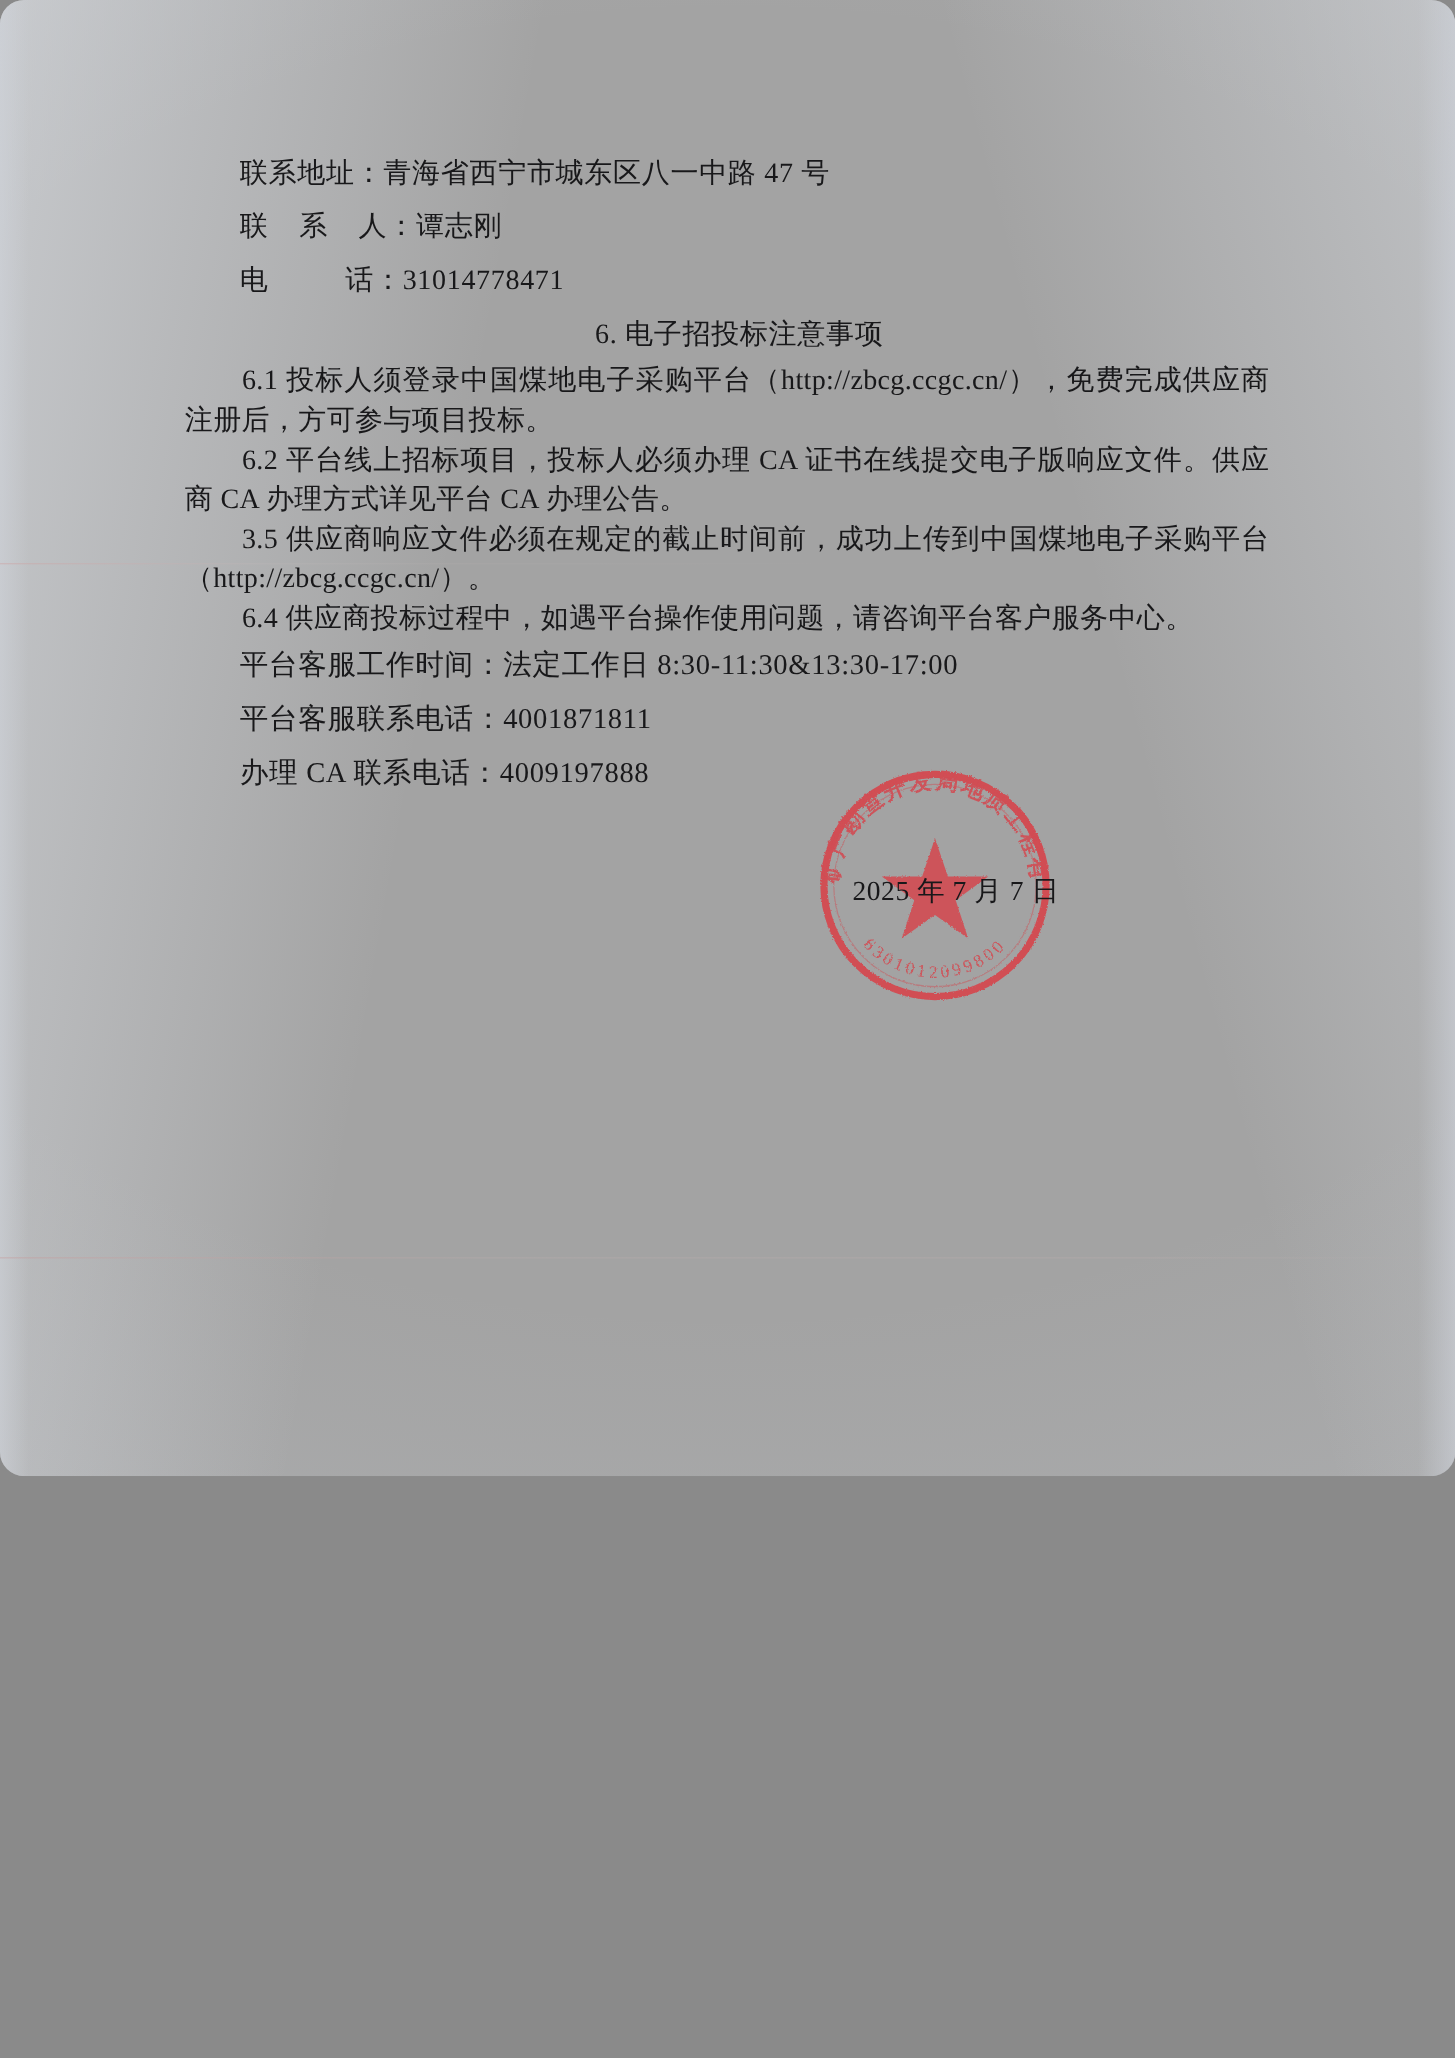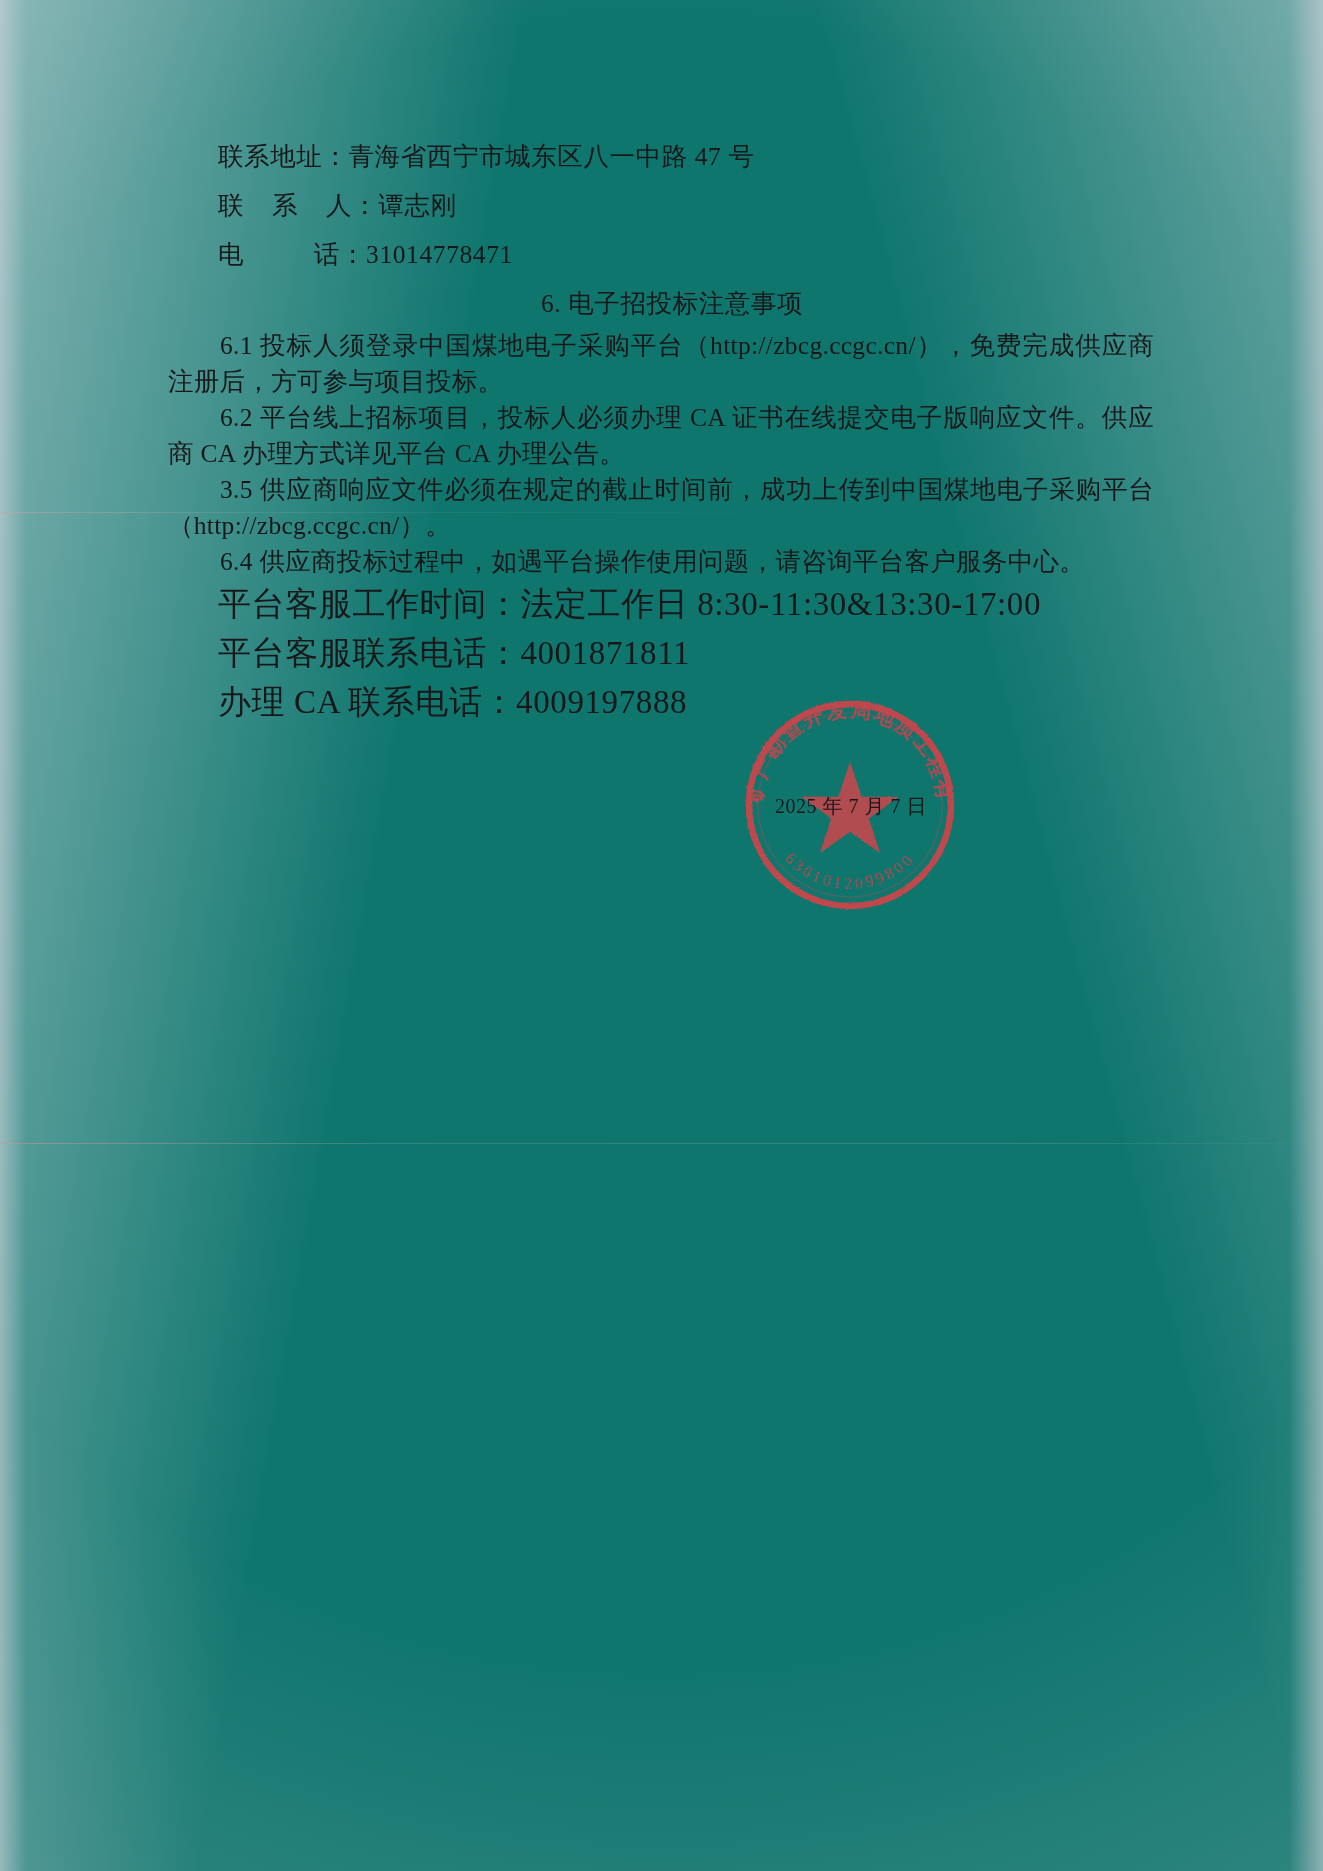--- a/index.html
+++ b/index.html
@@ -3,26 +3,27 @@
 <meta charset="utf-8">
 <style>
   html, body {
     margin: 0;
     padding: 0;
     background: #8a8a8a;
   }
   .page {
     position: relative;
     width: 1323px;
-    height: 1871px;
+    height: 1342px;
     margin: 0 auto;
-    background: #0f766e;
+    background: #a3a3a3;
     overflow: hidden;
     font-family: "Liberation Serif", "DejaVu Serif", serif;
     color: #171717;
+    border-radius: 22px;
   }
   
   .paper-tex {
     position: absolute;
     inset: 0;
     background:
       linear-gradient(100deg, rgba(228,232,238,0.55) 0%, rgba(255,255,255,0) 32%),
       linear-gradient(255deg, rgba(226,230,236,0.45) 0%, rgba(255,255,255,0) 28%),
       radial-gradient(ellipse 120% 80% at 50% 45%, rgba(255,255,255,0) 55%, rgba(200,205,212,0.30) 100%);
     pointer-events: none;
@@ -85,21 +86,21 @@
     line-height: 36px;
     letter-spacing: 0.3px;
     text-indent: 52px;
     text-align: justify;
     text-justify: inter-character;
     color: #18181a;
   }
   .para.nojust { text-align: left; }
 
   .sub-line {
-    font-size: 33px;
+    font-size: 26px;
     line-height: 49px;
     letter-spacing: 0.6px;
     padding-left: 50px;
     white-space: pre;
     color: #18181a;
   }
 
   
   .seal {
     position: absolute;
@@ -108,21 +109,21 @@
     width: 230px;
     height: 230px;
     pointer-events: none;
   }
   .seal svg { display: block; width: 230px; height: 230px; }
 
   .date-line {
     position: absolute;
     left: 775px;
     top: 793px;
-    font-size: 20px;
+    font-size: 25px;
     letter-spacing: 0.5px;
     white-space: pre;
     color: #18181a;
   }
 </style>
 </head>
 <body>
 
 <div class="page">
   <div class="paper-tex"></div>

